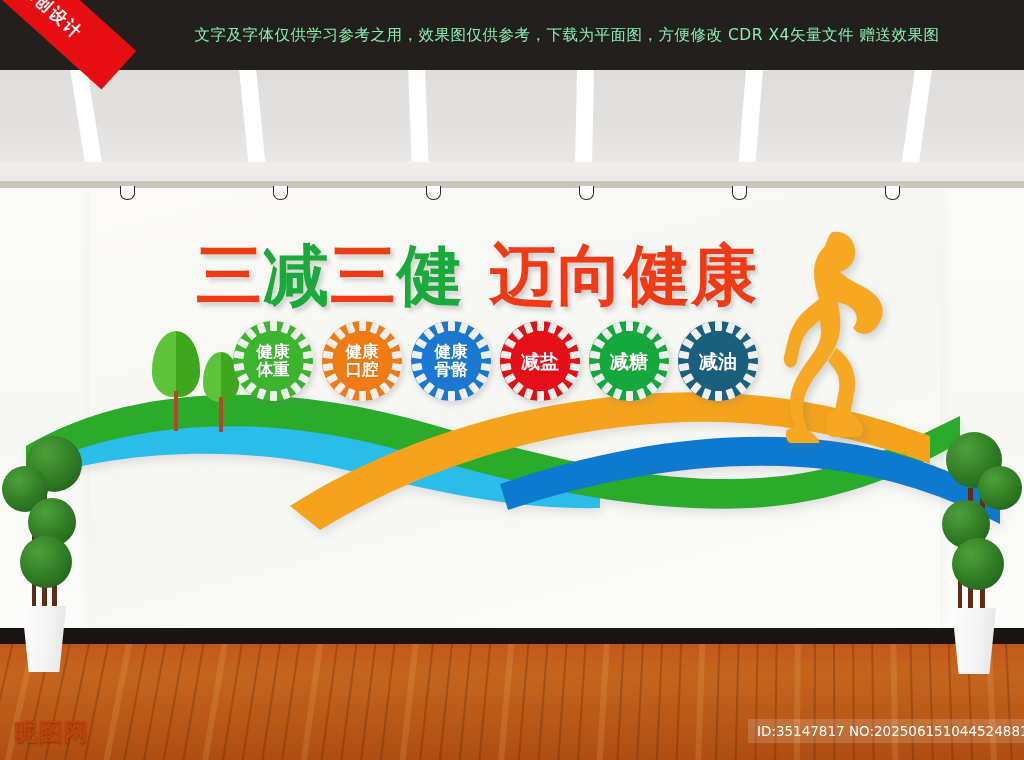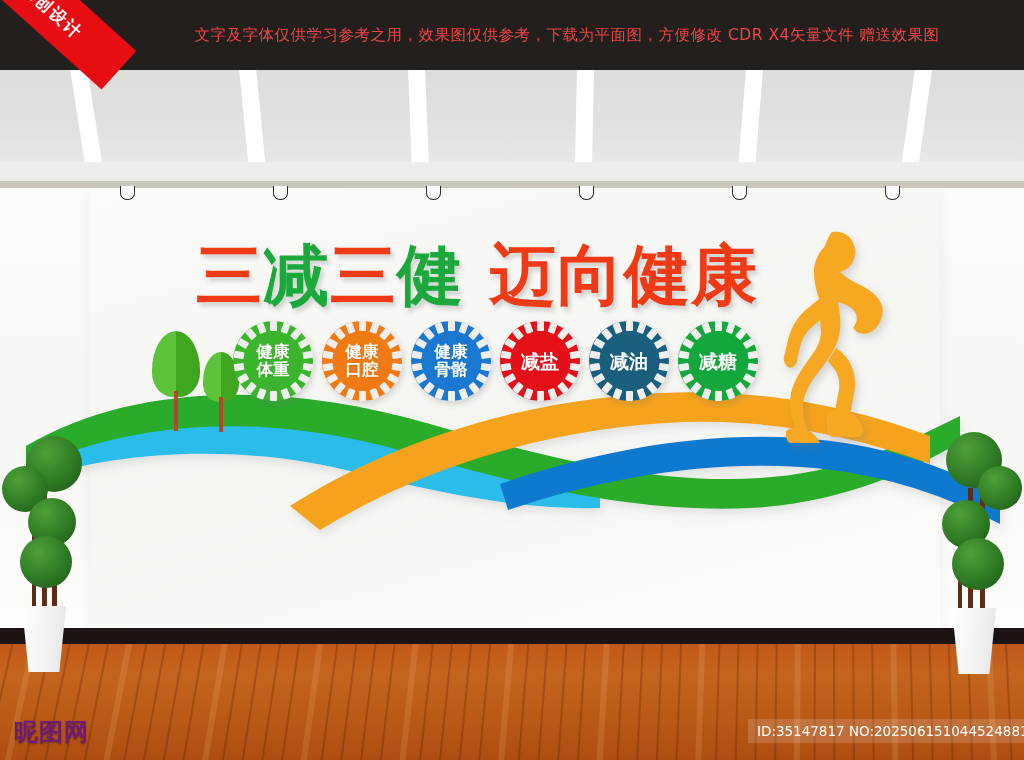--- a/index.html
+++ b/index.html
@@ -11,21 +11,21 @@
   #stage { position:relative; width:1024px; height:760px; overflow:hidden; }
 
   
   .topbar{
     position:absolute; left:0; top:0; width:1024px; height:70px;
     background:#231f1d; z-index:40; overflow:hidden;
   }
   .topbar-text{
     position:absolute; left:0; top:0; width:1024px; height:70px;
     display:flex; align-items:center; justify-content:center;
-    color:#ef4444; font-size:15.5px; letter-spacing:.5px;
+    color:#86efac; font-size:15.5px; letter-spacing:.5px;
     padding-left:110px;
     font-family:"DejaVu Sans","Liberation Sans",sans-serif;
     white-space:nowrap;
   }
   .corner-ribbon{
     position:absolute; left:-38px; top:-16px;
     width:180px; height:52px; background:#e60e12;
     transform:rotate(42deg); transform-origin:center;
     z-index:45;
     display:flex; align-items:center; justify-content:center;
@@ -150,21 +150,21 @@
   }
   .ball{ position:absolute; border-radius:50%; }
   .stem{ position:absolute; background:#5d2d18; }
 
   
   .wm-logo{
     position:absolute; left:14px; top:716px; z-index:50;
     display:flex; align-items:baseline; gap:9px;
   }
   .wm-cn{
-    color:#701a75; font-size:24px; font-weight:bold; letter-spacing:1px;
+    color:#c2410c; font-size:24px; font-weight:bold; letter-spacing:1px;
     font-family:Liberation Sans, sans-serif;
     text-shadow:0 1px 2px rgba(0,0,0,.35);
   }
   .wm-url{
     color:#ffffff; font-size:20px; letter-spacing:0px;
     font-family:"DejaVu Sans Mono","Liberation Mono",monospace;
     text-shadow:0 1px 2px rgba(0,0,0,.35);
   }
   .wm-id{
     position:absolute; left:748px; top:719px; z-index:50;
@@ -321,20 +321,44 @@
           <div class="tick" style="transform: rotate(260deg);"></div>
           <div class="tick" style="transform: rotate(280deg);"></div>
           <div class="tick" style="transform: rotate(300deg);"></div>
           <div class="tick" style="transform: rotate(320deg);"></div>
           <div class="tick" style="transform: rotate(340deg);"></div>
         </div>
         <div class="inner" style="background: rgb(229, 15, 24);"></div>
         <div class="txt one">减盐</div>
       </div>
       <div class="badge">
+        <div class="ring" style="background: rgb(20, 168, 60);">
+          <div class="tick" style="transform: rotate(0deg);"></div>
+          <div class="tick" style="transform: rotate(20deg);"></div>
+          <div class="tick" style="transform: rotate(40deg);"></div>
+          <div class="tick" style="transform: rotate(60deg);"></div>
+          <div class="tick" style="transform: rotate(80deg);"></div>
+          <div class="tick" style="transform: rotate(100deg);"></div>
+          <div class="tick" style="transform: rotate(120deg);"></div>
+          <div class="tick" style="transform: rotate(140deg);"></div>
+          <div class="tick" style="transform: rotate(160deg);"></div>
+          <div class="tick" style="transform: rotate(180deg);"></div>
+          <div class="tick" style="transform: rotate(200deg);"></div>
+          <div class="tick" style="transform: rotate(220deg);"></div>
+          <div class="tick" style="transform: rotate(240deg);"></div>
+          <div class="tick" style="transform: rotate(260deg);"></div>
+          <div class="tick" style="transform: rotate(280deg);"></div>
+          <div class="tick" style="transform: rotate(300deg);"></div>
+          <div class="tick" style="transform: rotate(320deg);"></div>
+          <div class="tick" style="transform: rotate(340deg);"></div>
+        </div>
+        <div class="inner" style="background: rgb(20, 168, 60);"></div>
+        <div class="txt one">减糖</div>
+      </div>
+      <div class="badge">
         <div class="ring" style="background: rgb(26, 95, 126);">
           <div class="tick" style="transform: rotate(0deg);"></div>
           <div class="tick" style="transform: rotate(20deg);"></div>
           <div class="tick" style="transform: rotate(40deg);"></div>
           <div class="tick" style="transform: rotate(60deg);"></div>
           <div class="tick" style="transform: rotate(80deg);"></div>
           <div class="tick" style="transform: rotate(100deg);"></div>
           <div class="tick" style="transform: rotate(120deg);"></div>
           <div class="tick" style="transform: rotate(140deg);"></div>
           <div class="tick" style="transform: rotate(160deg);"></div>
@@ -343,44 +367,20 @@
           <div class="tick" style="transform: rotate(220deg);"></div>
           <div class="tick" style="transform: rotate(240deg);"></div>
           <div class="tick" style="transform: rotate(260deg);"></div>
           <div class="tick" style="transform: rotate(280deg);"></div>
           <div class="tick" style="transform: rotate(300deg);"></div>
           <div class="tick" style="transform: rotate(320deg);"></div>
           <div class="tick" style="transform: rotate(340deg);"></div>
         </div>
         <div class="inner" style="background: rgb(26, 95, 126);"></div>
         <div class="txt one">减油</div>
-      </div>
-      <div class="badge">
-        <div class="ring" style="background: rgb(20, 168, 60);">
-          <div class="tick" style="transform: rotate(0deg);"></div>
-          <div class="tick" style="transform: rotate(20deg);"></div>
-          <div class="tick" style="transform: rotate(40deg);"></div>
-          <div class="tick" style="transform: rotate(60deg);"></div>
-          <div class="tick" style="transform: rotate(80deg);"></div>
-          <div class="tick" style="transform: rotate(100deg);"></div>
-          <div class="tick" style="transform: rotate(120deg);"></div>
-          <div class="tick" style="transform: rotate(140deg);"></div>
-          <div class="tick" style="transform: rotate(160deg);"></div>
-          <div class="tick" style="transform: rotate(180deg);"></div>
-          <div class="tick" style="transform: rotate(200deg);"></div>
-          <div class="tick" style="transform: rotate(220deg);"></div>
-          <div class="tick" style="transform: rotate(240deg);"></div>
-          <div class="tick" style="transform: rotate(260deg);"></div>
-          <div class="tick" style="transform: rotate(280deg);"></div>
-          <div class="tick" style="transform: rotate(300deg);"></div>
-          <div class="tick" style="transform: rotate(320deg);"></div>
-          <div class="tick" style="transform: rotate(340deg);"></div>
-        </div>
-        <div class="inner" style="background: rgb(20, 168, 60);"></div>
-        <div class="txt one">减糖</div>
       </div>
     </div>
 
   <svg class="runner" width="120" height="215" viewBox="0 0 120 215">
     <path fill="#f7a823" d="M62,4 C74,2 84,10 85,22 C86,33 80,41 70,44 C74,48 80,52 88,56
       C99,61 109,68 112,78 C114,86 111,95 105,101 C100,106 93,107 87,104 L83,100
       C86,96 88,91 86,86 C84,81 79,78 74,76 L68,74 L70,88 C71,98 70,108 66,117
       C61,128 54,137 47,146 C41,154 36,162 34,171 C32,180 33,189 36,198
       L40,208 C41,212 38,215 34,214 C31,213 29,210 28,207 L23,192
       C19,180 19,167 24,156 C29,144 37,134 44,124 C48,118 51,111 51,104

